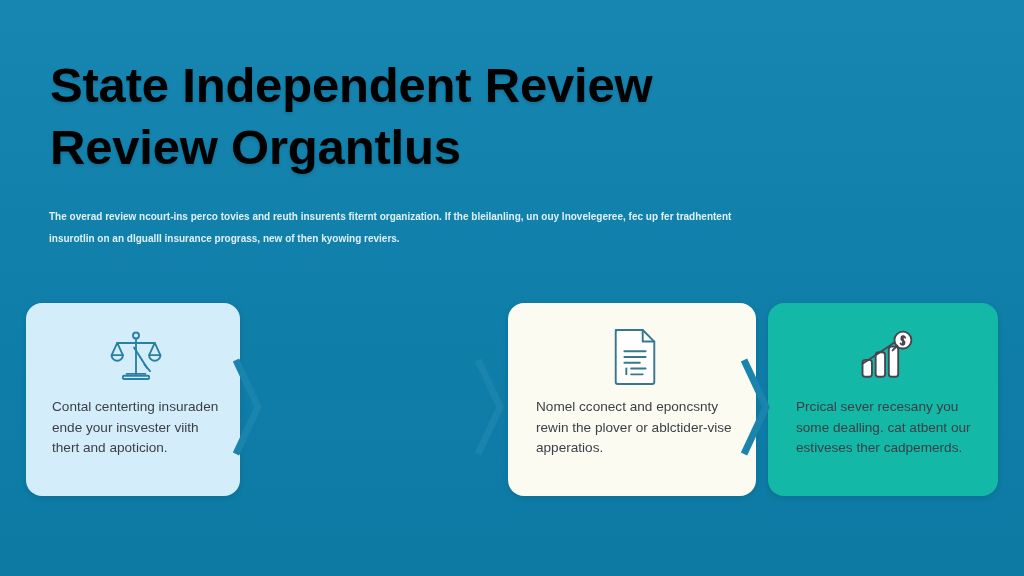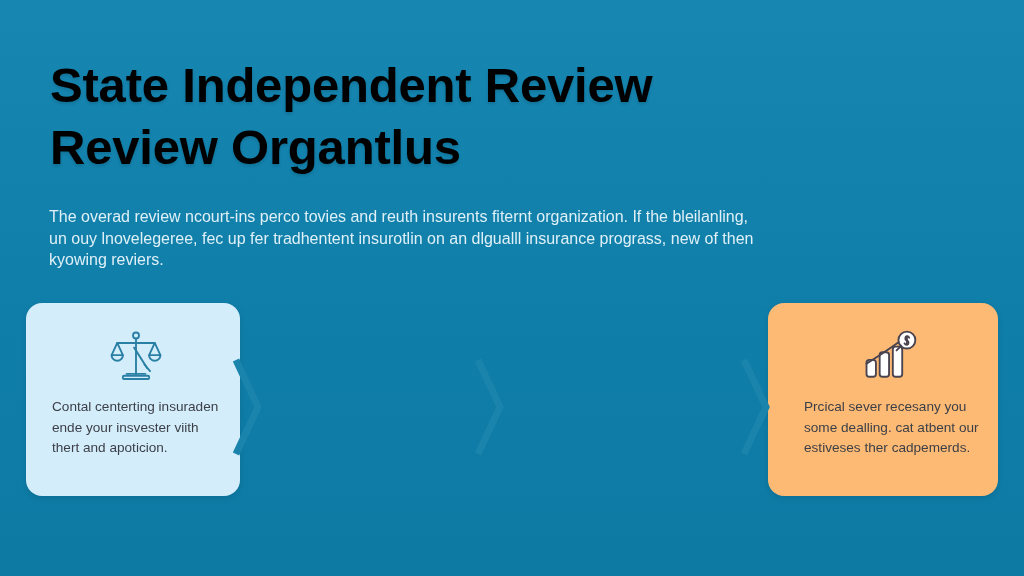--- a/index.html
+++ b/index.html
@@ -45,23 +45,23 @@
     text-shadow: 0 2px 3px rgba(0,0,0,0.13);
   }
   .headline .l2 { display: block; }
 
   .subcopy {
     position: absolute;
     left: 49px;
     top: 206px;
     width: 712px;
     color: #dff0f7;
-    font-size: 16px;
+    font-size: 10px;
     line-height: 21.5px;
-    font-weight: normal;
+    font-weight: bold;
   }
 
   
   .card-row {
     position: absolute;
     left: 0;
     top: 303px;
     width: 1024px;
     height: 208px;
   }
@@ -154,22 +154,39 @@
             <rect x="18" y="52" width="28" height="3.5" rx="1.2"></rect>
             <line x1="30" y1="22" x2="44" y2="44"></line>
             <line x1="41" y1="40" x2="47" y2="47"></line>
           </svg>
         </div>
         <div class="card-text">Contal centerting insuraden ende your insvester viith thert and apoticion.</div>
       </div>
     </div>
 
 
-
-    <div class="card c4" style="background:#fdba74;padding-left:8px;">
+    <div class="card c3" style="background:#fbfbf1;">
+      <div class="card-inner">
+        <div class="icon-slot">
+          <svg class="svg-icon" width="54" height="62" viewBox="0 0 56 64" fill="none" stroke="#36798f" stroke-width="2" stroke-linecap="round" stroke-linejoin="round">
+            <path d="M8 4 h28 l12 12 v42 a2 2 0 0 1 -2 2 H10 a2 2 0 0 1 -2 -2 V6 a2 2 0 0 1 2 -2 z" fill="#ffffff"></path>
+            <path d="M36 4 v12 h12"></path>
+            <line x1="17" y1="26" x2="39" y2="26"></line>
+            <line x1="17" y1="32" x2="39" y2="32"></line>
+            <line x1="17" y1="38" x2="33" y2="38"></line>
+            <line x1="19" y1="44" x2="19" y2="50"></line>
+            <line x1="24" y1="44" x2="39" y2="44"></line>
+            <line x1="24" y1="50" x2="36" y2="50"></line>
+          </svg>
+        </div>
+        <div class="card-text">Nomel cconect and eponcsnty rewin the plover or ablctider-vise apperatios.</div>
+      </div>
+    </div>
+
+    <div class="card c4" style="background:#14b8a6;">
       <div class="card-inner">
         <div class="icon-slot">
           <svg class="svg-icon" width="62" height="56" viewBox="0 0 66 58" fill="none" stroke="#4a4450" stroke-width="2" stroke-linecap="round" stroke-linejoin="round">
             <rect x="8" y="32" width="10" height="18" rx="3" fill="#ffffff"></rect>
             <rect x="22" y="24" width="10" height="26" rx="3" fill="#ffffff"></rect>
             <rect x="36" y="18" width="10" height="32" rx="3" fill="#ffffff"></rect>
             <path d="M8 36 C18 30, 30 22, 44 12"></path>
             <circle cx="51" cy="11" r="9" fill="#ffffff"></circle>
             <line x1="45" y1="17" x2="40" y2="22"></line>
             <path d="M51 7 v8"></path>

